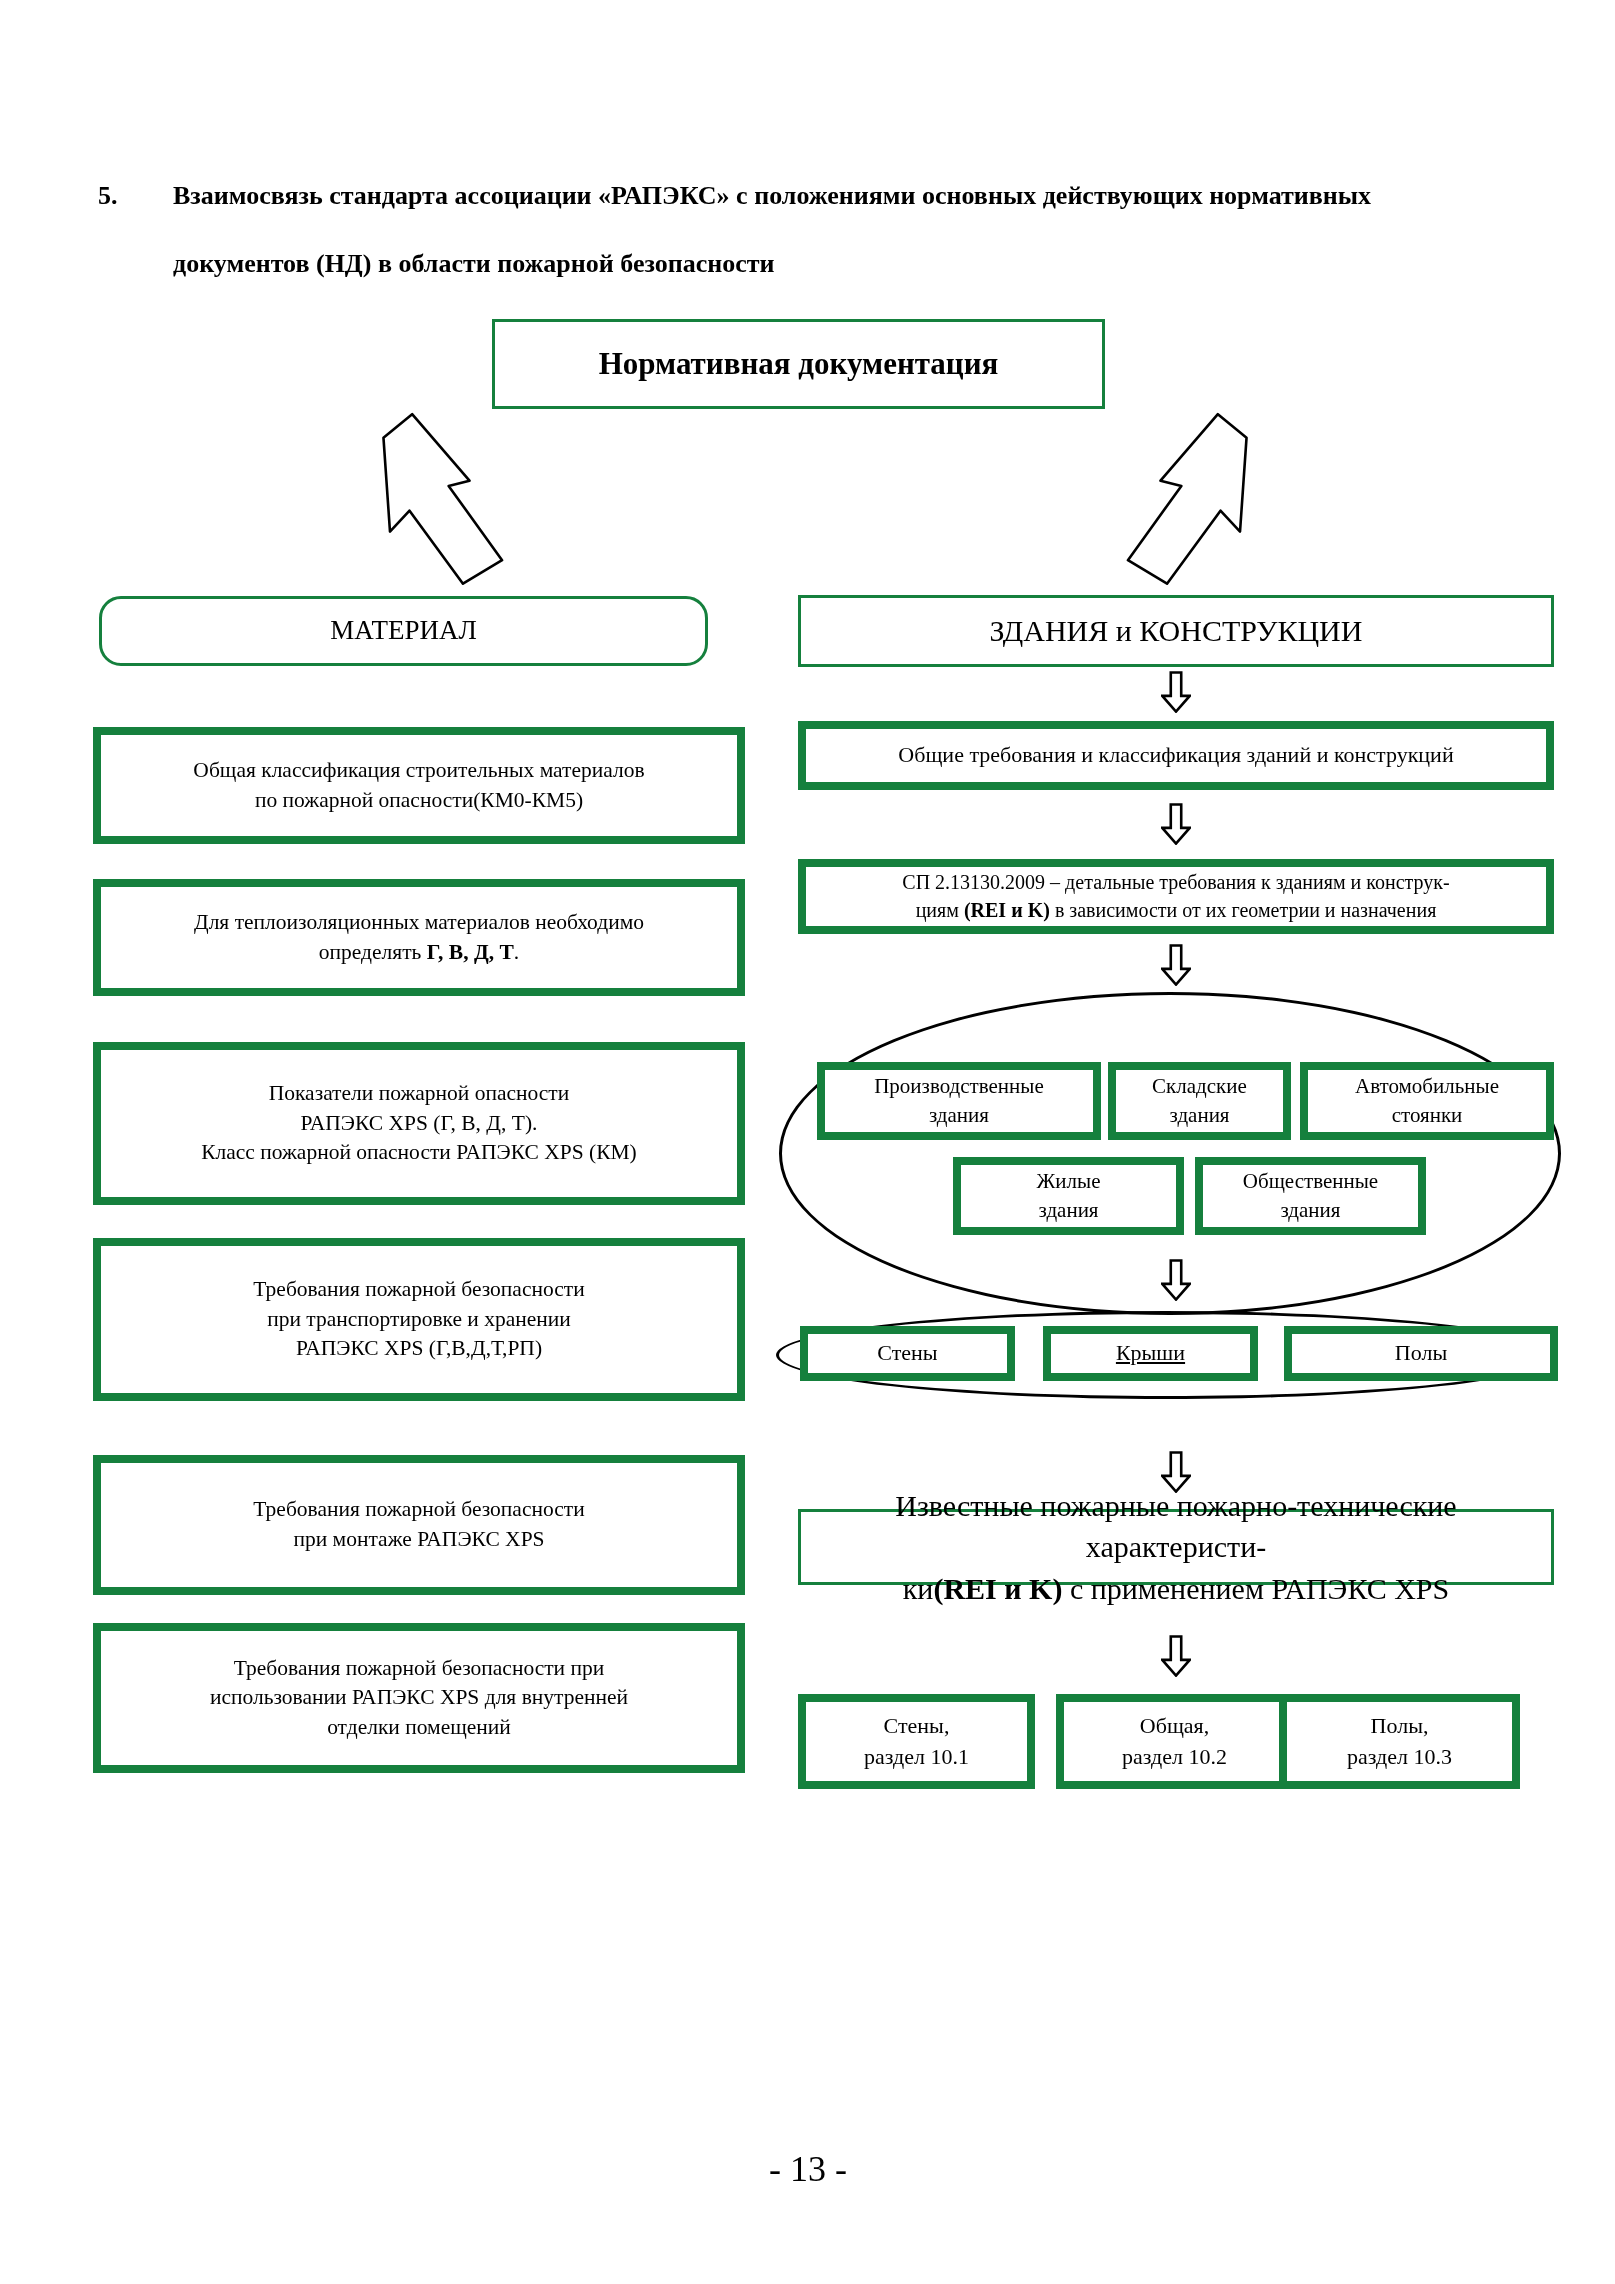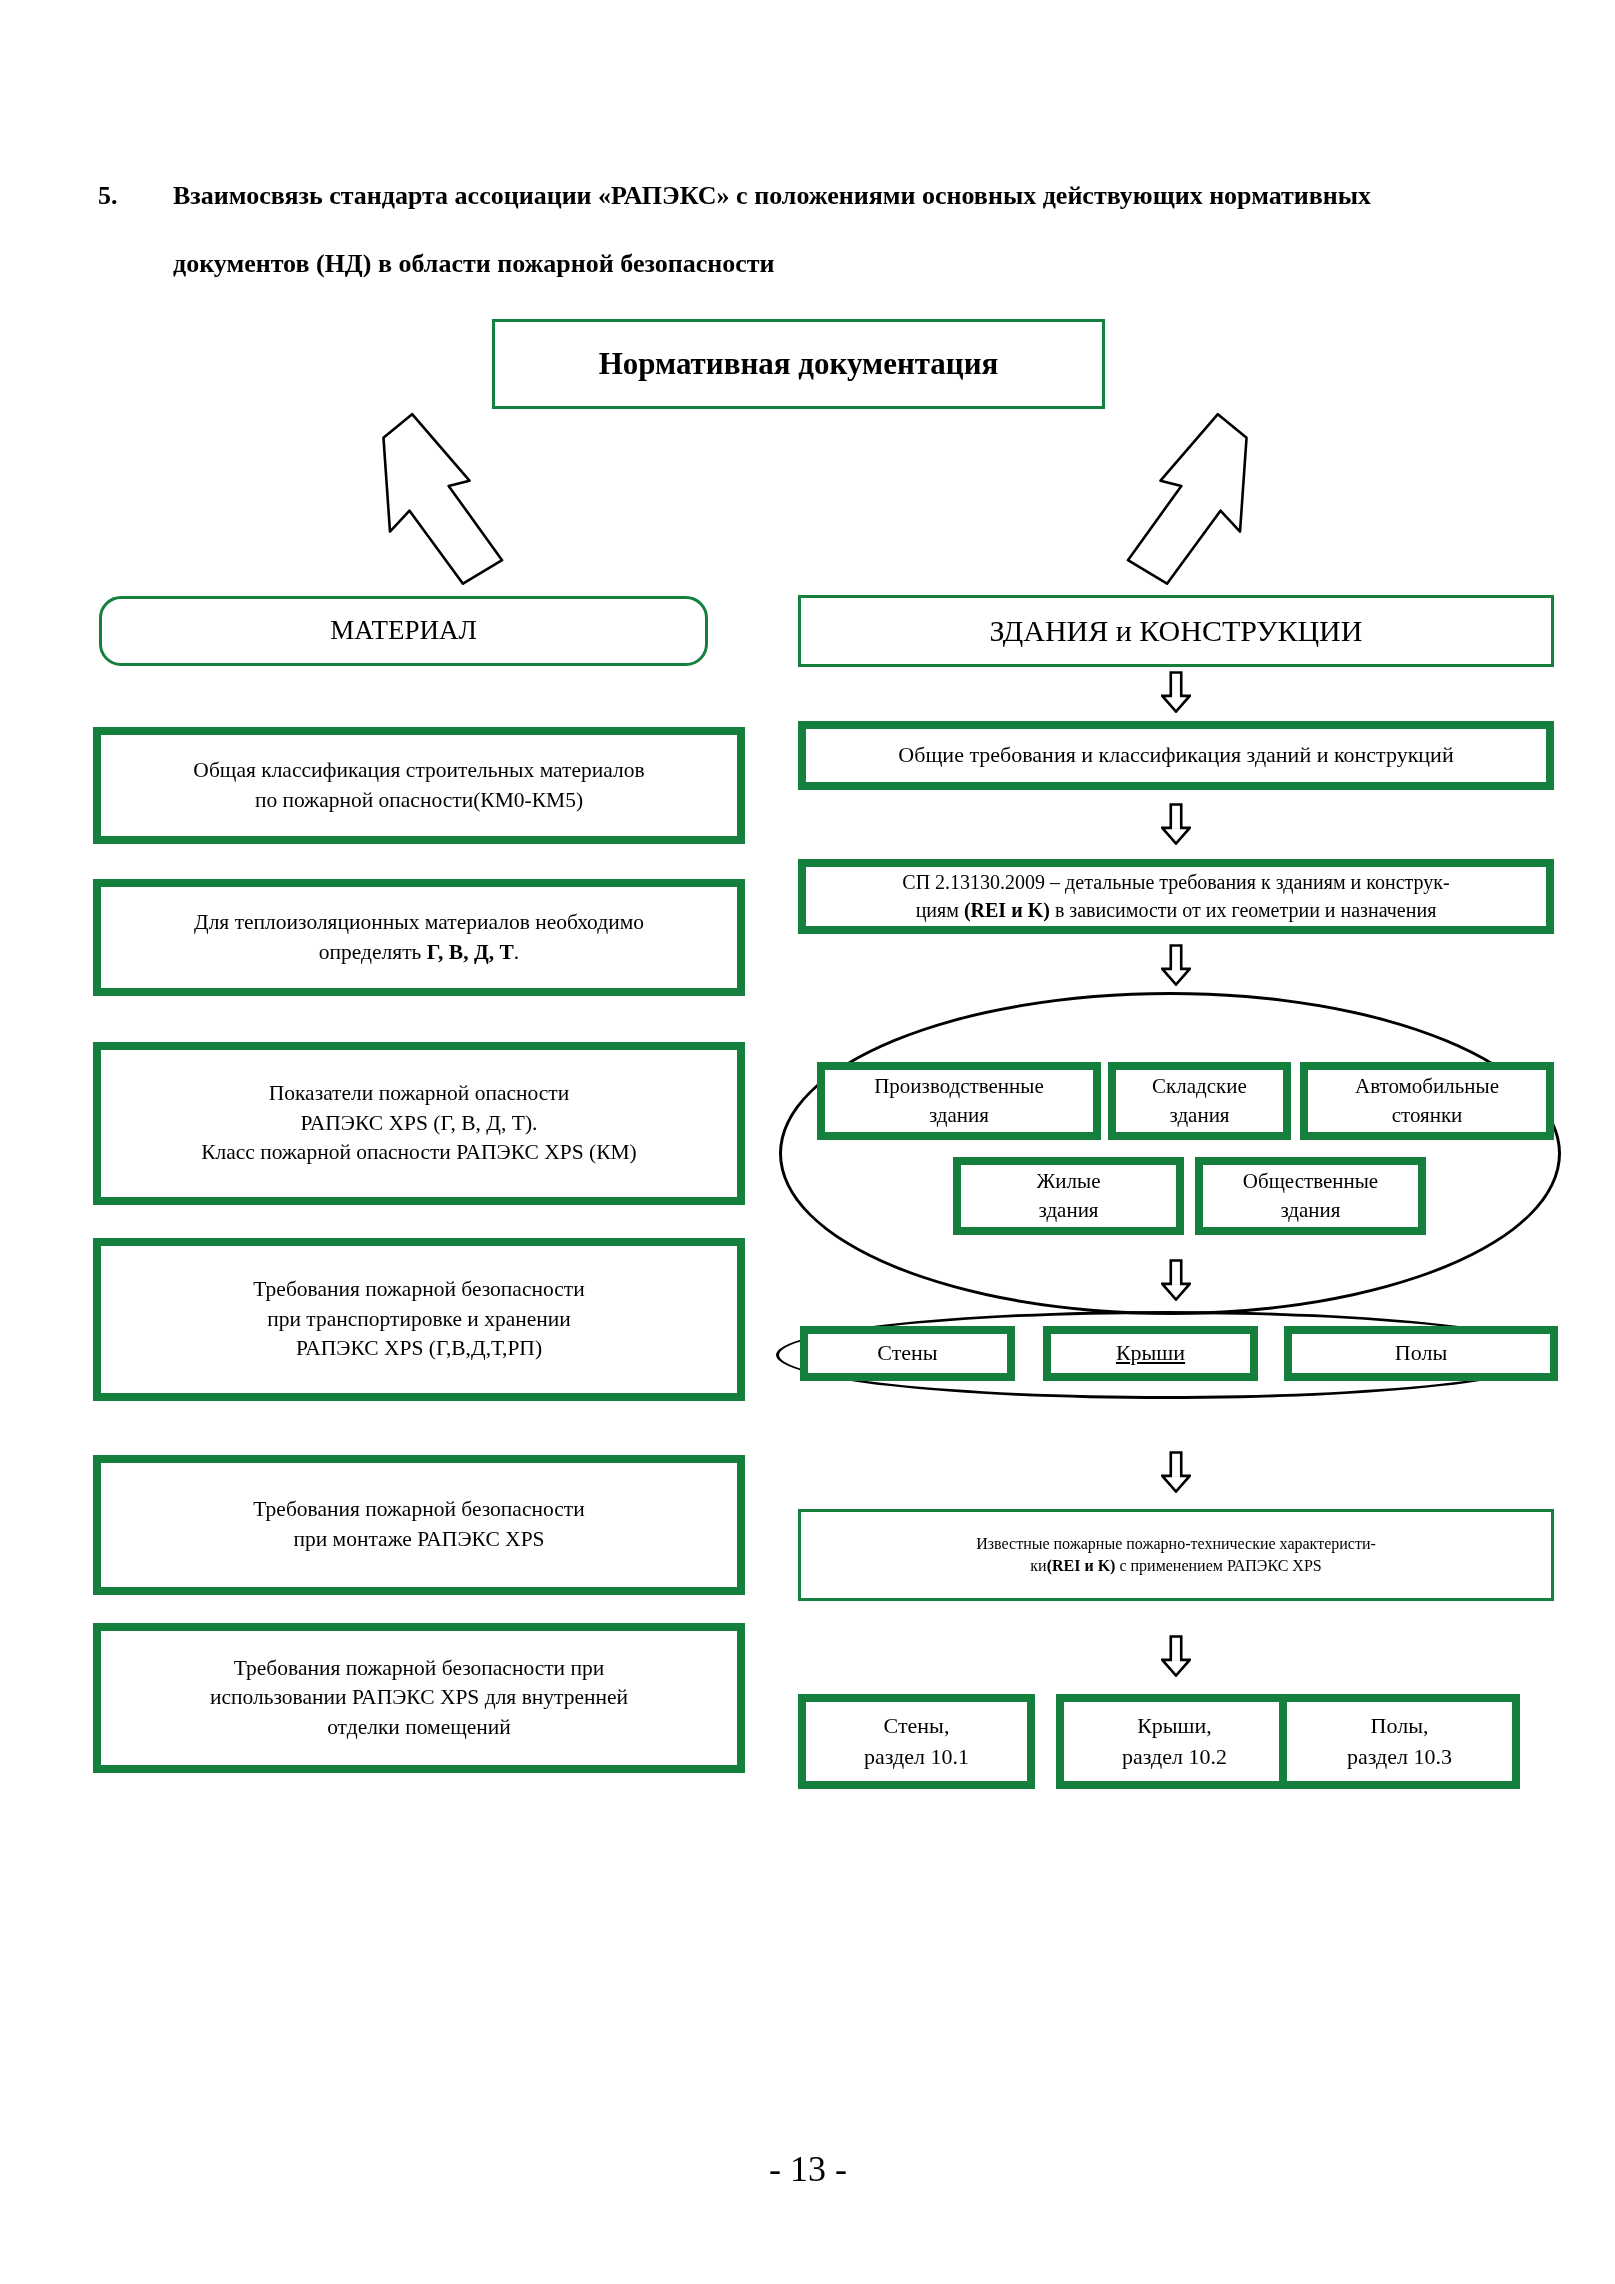--- a/index.html
+++ b/index.html
@@ -85,22 +85,22 @@
   #box-l2 { left: 93px; top: 879px; width: 652px; height: 117px; }
   #box-l3 { left: 93px; top: 1042px; width: 652px; height: 163px; }
   #box-l4 { left: 93px; top: 1238px; width: 652px; height: 163px; }
   #box-l5 { left: 93px; top: 1455px; width: 652px; height: 140px; }
   #box-l6 { left: 93px; top: 1623px; width: 652px; height: 150px; }
 
   
   #box-r1 { left: 798px; top: 721px; width: 756px; height: 69px; font-size: 22px; }
   #box-r2 { left: 798px; top: 859px; width: 756px; height: 75px; font-size: 20px; }
   #box-r-known {
-    left: 798px; top: 1509px; width: 756px; height: 92px;
-    font-size: 16px; border-width: 3.3px;
+    left: 798px; top: 1509px; width: 756px; height: 76px;
+    font-size: 30px; border-width: 3.3px;
   }
 
   
   #box-e1-a { left: 817px; top: 1062px; width: 284px; height: 78px; font-size: 21px; }
   #box-e1-b { left: 1108px; top: 1062px; width: 183px; height: 78px; font-size: 21px; }
   #box-e1-c { left: 1300px; top: 1062px; width: 254px; height: 78px; font-size: 21px; }
   #box-e1-d { left: 953px; top: 1157px; width: 231px; height: 78px; font-size: 21px; }
   #box-e1-e { left: 1195px; top: 1157px; width: 231px; height: 78px; font-size: 21px; }
 
   
@@ -335,21 +335,21 @@
   </div>
 
   <div class="box" id="box-b1">
     <div>
       <p>Стены,</p>
       <p>раздел 10.1</p>
     </div>
   </div>
   <div class="box" id="box-b2">
     <div>
-      <p>Крыши,</p>
+      <p>Общая,</p>
       <p>раздел 10.2</p>
     </div>
   </div>
   <div class="box" id="box-b3">
     <div>
       <p>Полы,</p>
       <p>раздел 10.3</p>
     </div>
   </div>
 

